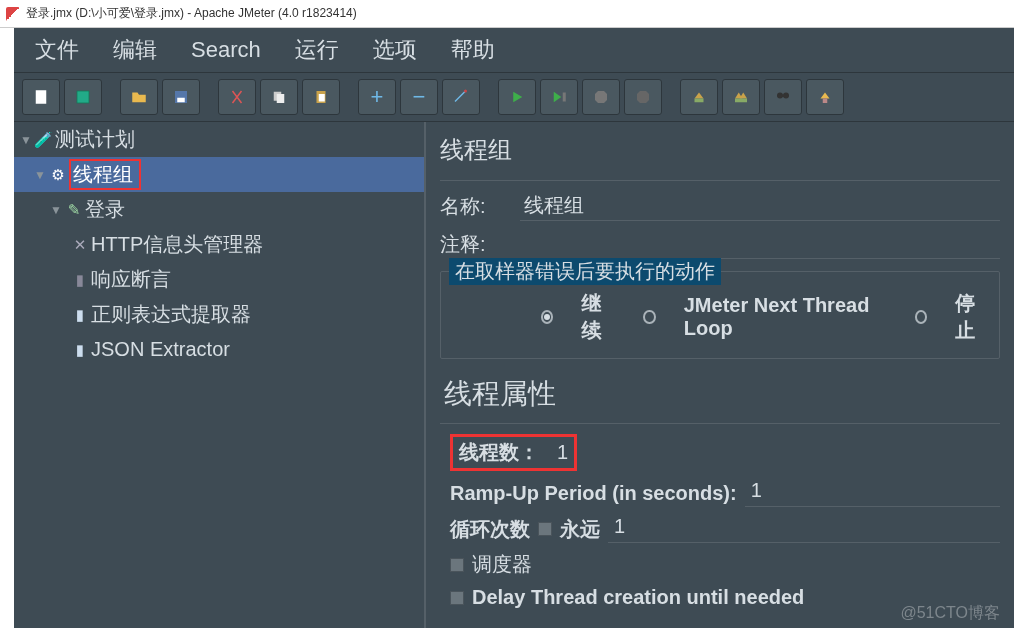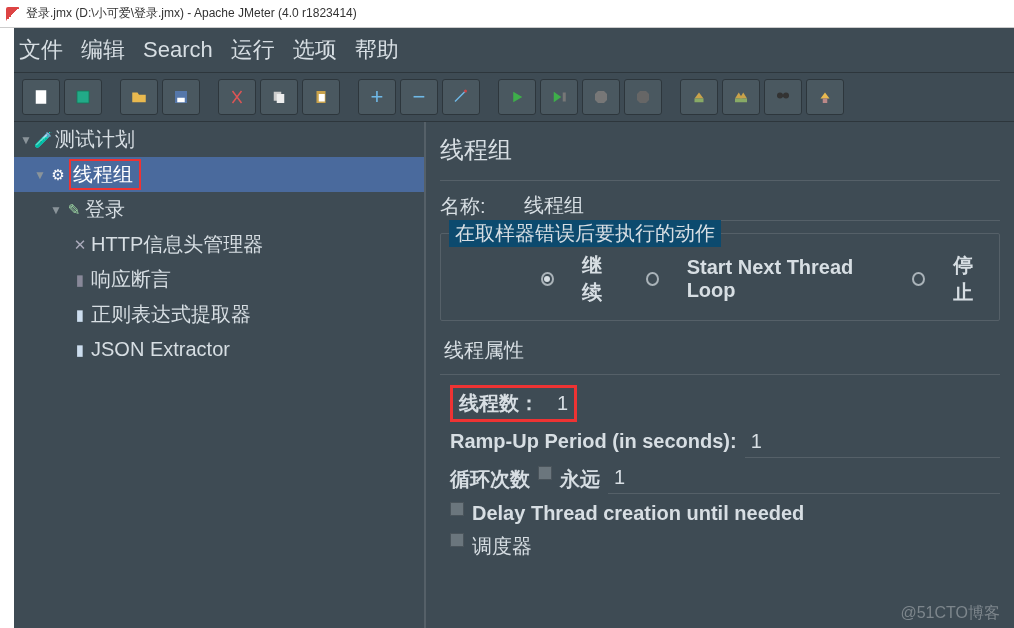--- a/index.html
+++ b/index.html
@@ -32,22 +32,22 @@
       background: #3e4b54;
       height: 600px;
       display: flex;
       flex-direction: column;
     }
     .menubar {
       height: 44px;
       background: #3e4b54;
       display: flex;
       align-items: center;
-      padding: 0 5px;
-      gap: 18px;
+      padding: 0 21px;
+      gap: 34px;
       color: #d7dee3;
       font-size: 22px;
     }
     .menubar .menu-item { cursor: default; }
     .menubar .menu-item.u { text-underline-offset: 2px; }
     .toolbar {
       height: 50px;
       background: #3e4b54;
       border-top: 1px solid #2d363c;
       border-bottom: 1px solid #2d363c;
@@ -169,25 +169,26 @@
       display: inline-flex;
       align-items: center; justify-content: center;
     }
     .radio.checked::after {
       content: "";
       width: 6px; height: 6px;
       background: #d7dee3;
       border-radius: 50%;
     }
     .section-title {
-      font-size: 20px;
+      font-size: 28px;
       margin: 16px 0 10px 4px;
     }
     .prop-row {
       display: flex;
+      align-items: center;
       font-size: 20px;
       font-weight: bold;
       margin: 8px 0 8px 10px;
       gap: 8px;
     }
     .prop-row .checkbox {
       width: 14px; height: 14px;
       background: #6b767d;
       border: 1px solid #4a545b;
     }
@@ -371,28 +372,32 @@
     </div>
 
     <div class="right-panel">
       <h2>线程组</h2>
       <div class="divider"></div>
 
       <div class="field-row">
         <span class="label">名称:</span>
         <input class="input" value="线程组" style="">
       </div>
+      <div class="field-row">
+        <span class="label">注释:</span>
+        <input class="input" value="" style="">
+      </div>
 
       <div class="fieldset">
         <div class="legend">在取样器错误后要执行的动作</div>
         <div class="radio-row">
           <span class="radio checked"></span>
           <span>继续</span>
           <span class="radio"></span>
-          <span>Start Next Thread Loop</span>
+          <span>JMeter Next Thread Loop</span>
           <span class="radio"></span>
           <span>停止</span>
         </div>
       </div>
 
       <div class="section-title">线程属性</div>
       <div class="divider"></div>
 
       <div class="prop-row">
         <span class="highlight-box">
@@ -408,24 +413,24 @@
 
       <div class="prop-row">
         <span style="font-weight:bold">循环次数</span>
         <span class="checkbox"></span>
         <span style="font-weight:bold">永远</span>
         <span class="value-input">1</span>
       </div>
 
       <div class="prop-row">
         <span class="checkbox"></span>
-        <span>Delay Thread creation until needed</span>
+        <span style="font-weight:normal">调度器</span>
       </div>
 
       <div class="prop-row">
         <span class="checkbox"></span>
-        <span style="font-weight:normal">调度器</span>
+        <span>Delay Thread creation until needed</span>
       </div>
 
       <div class="watermark">@51CTO博客</div>
     </div>
   </div>
 </div>
 
 </body></html>

